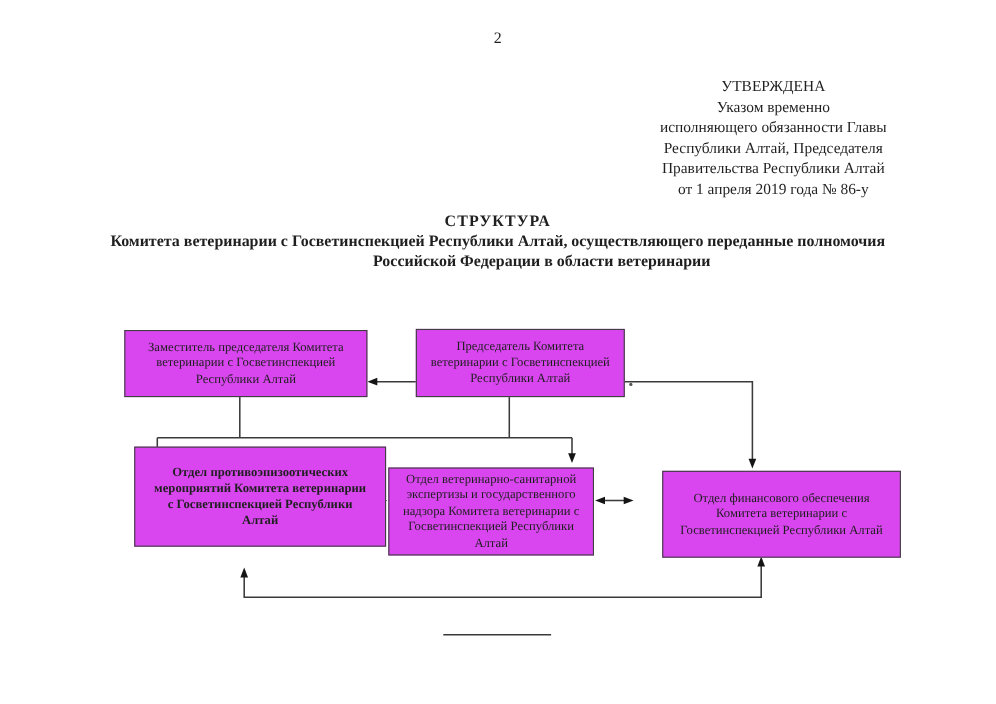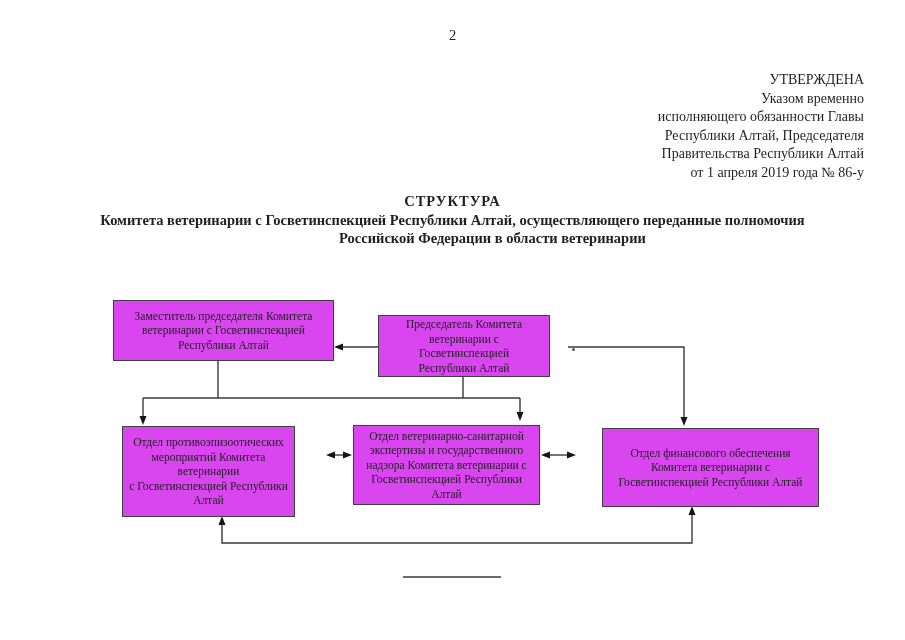--- a/index.html
+++ b/index.html
@@ -2,35 +2,35 @@
 <html><head>
 <meta charset="utf-8">
 <style>
   html,body{margin:0;padding:0;background:#ffffff;}
   .page{
     position:relative;width:905px;height:640px;background:#ffffff;overflow:hidden;
     font-family:"Liberation Serif","DejaVu Serif",serif;color:#1f1f1f;
   }
   .page-number{position:absolute;top:27px;left:0;width:100%;text-align:center;font-size:14.5px;}
   .approval{
-    position:absolute;top:71px;left:542px;width:322px;text-align:right;
+    position:absolute;top:71px;left:542px;width:322px;text-align:center;
     font-size:14px;line-height:18.5px;white-space:pre-line;
   }
   .title-line{position:absolute;left:0;width:100%;text-align:center;font-weight:bold;font-size:14.5px;}
   .title-1{top:193px;letter-spacing:1px;}
   .title-2{top:212px;}
   .title-3{top:230px;margin-left:40px;}
   .box{
     position:absolute;box-sizing:border-box;background:#d946ef;border:1.4px solid #3f3f3f;
     display:flex;align-items:center;justify-content:center;text-align:center;
     font-size:11.5px;line-height:14.5px;white-space:pre-line;padding:1px 4px;z-index:2;
   }
   .box-deputy{left:113px;top:300px;width:221px;height:61px;}
-  .box-chairman{left:378px;top:299px;width:172px;height:62px;margin-top:16px;}
-  .box-antiepizootic{left:122px;top:426px;width:173px;height:91px;}
+  .box-chairman{left:378px;top:299px;width:190px;height:62px;}
+  .box-antiepizootic{left:122px;top:406px;width:229px;height:91px;font-weight:bold;}
   .box-vetsan{left:353px;top:425px;width:187px;height:80px;}
   .box-finance{left:602px;top:428px;width:217px;height:79px;}
   .connectors{position:absolute;left:0;top:0;width:905px;height:640px;z-index:1;}
   .connectors line,.connectors polyline{stroke:#3a3a3a;stroke-width:1.4;fill:none;}
   .connectors polygon{fill:#151515;stroke:none;}
   .footer-rule{stroke:#444;stroke-width:2;}
   .stray-dot{position:absolute;left:572px;top:348px;width:3px;height:3px;background:#555;border-radius:50%;z-index:2;}
 </style>
 </head>
 <body>

